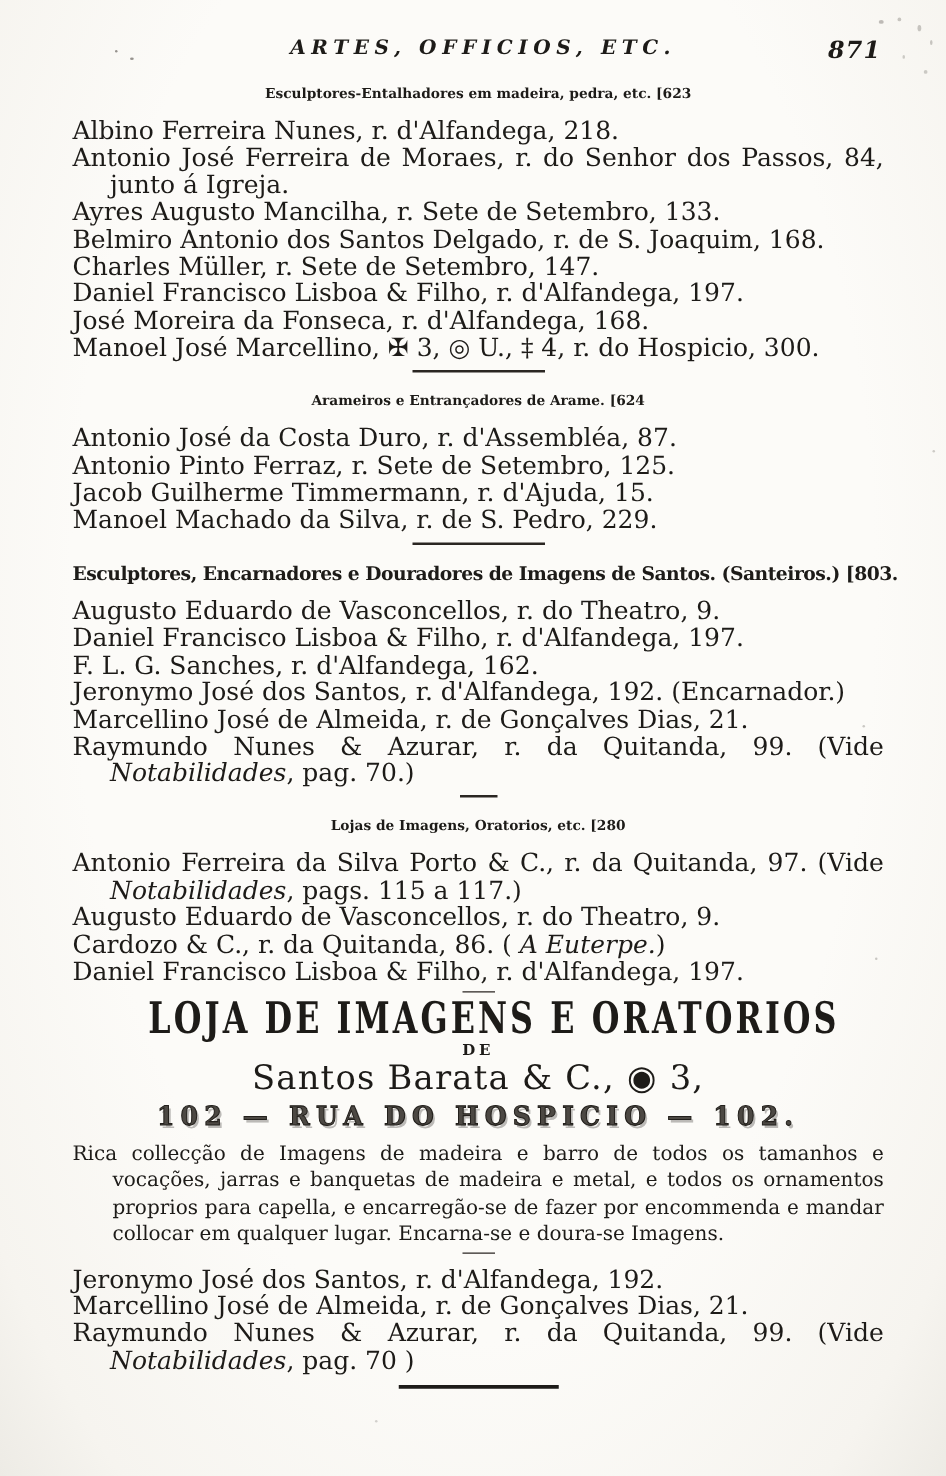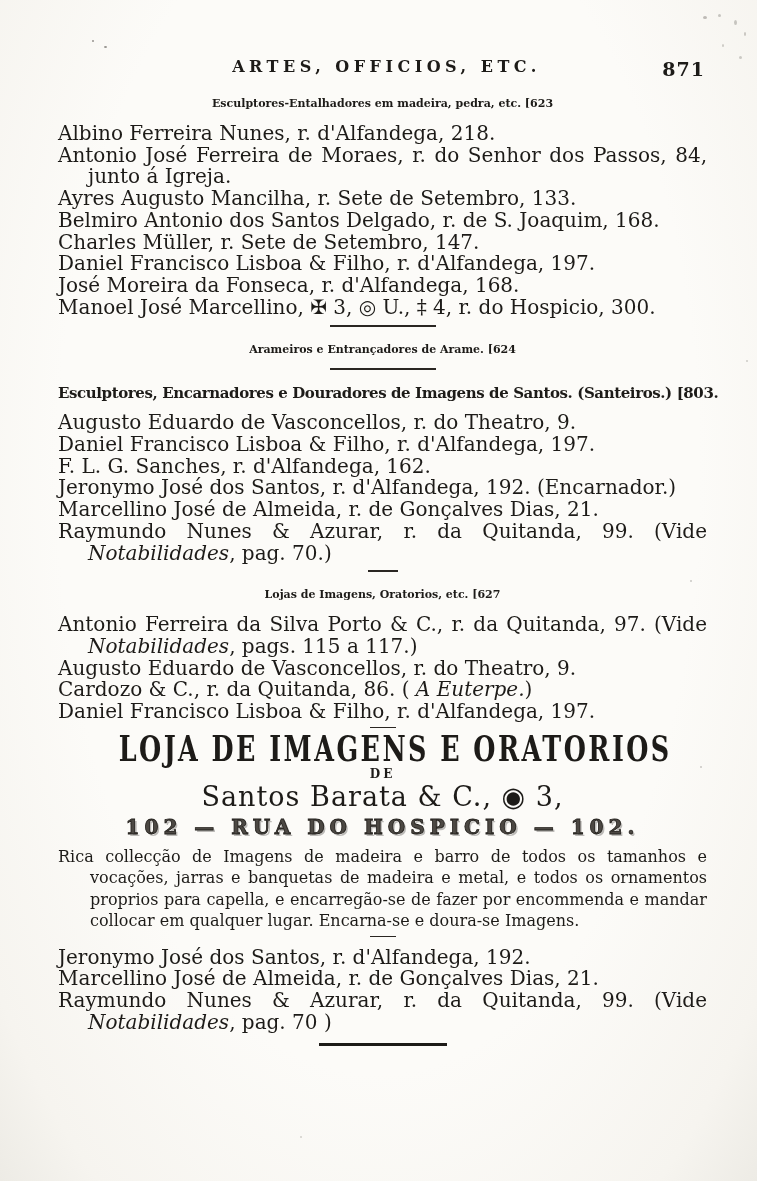--- a/index.html
+++ b/index.html
@@ -12,21 +12,21 @@
     position:relative;
     width:757px;height:1181px;
     background:
       radial-gradient(ellipse at 50% 40%, #fcfbf8 60%, #f6f4ef 88%, #edebe5 100%);
     color:#1d1b18;
     overflow:hidden;
   }
   
   .running-head{
     position:relative;
-    margin-top:57px;height:24px;
+    margin-top:28px;height:24px;font-style:italic;
   }
   .head-title{
     display:block;text-align:center;
     font-weight:bold;font-size:16px;letter-spacing:4.5px;
     transform:translateX(8px);
   }
   .page-number{
     position:absolute;top:1px;right:52px;
     font-weight:bold;font-size:19px;letter-spacing:1px;
   }
@@ -117,34 +117,40 @@
       <li>Ayres Augusto Mancilha, r. Sete de Setembro, 133.</li>
       <li>Belmiro Antonio dos Santos Delgado, r. de S. Joaquim, 168.</li>
       <li>Charles Müller, r. Sete de Setembro, 147.</li>
       <li>Daniel Francisco Lisboa &amp; Filho, r. d'Alfandega, 197.</li>
       <li>José Moreira da Fonseca, r. d'Alfandega, 168.</li>
       <li>Manoel José Marcellino, ✠ 3, ◎ U., ‡ 4, r. do Hospicio, 300.</li>
     </ul>
     <div class="rule"></div>
 
     <h2 class="sec-heading">Arameiros e Entrançadores de Arame. [624</h2>
+    <ul class="entries">
+      <li>Antonio José da Costa Duro, r. d'Assembléa, 87.</li>
+      <li>Antonio Pinto Ferraz, r. Sete de Setembro, 125.</li>
+      <li>Jacob Guilherme Timmermann, r. d'Ajuda, 15.</li>
+      <li>Manoel Machado da Silva, r. de S. Pedro, 229.</li>
+    </ul>
     <div class="rule"></div>
 
     <h2 class="sec-heading tight">Esculptores, Encarnadores e Douradores de Imagens de Santos. (Santeiros.) [803.</h2>
     <ul class="entries">
       <li>Augusto Eduardo de Vasconcellos, r. do Theatro, 9.</li>
       <li>Daniel Francisco Lisboa &amp; Filho, r. d'Alfandega, 197.</li>
       <li>F. L. G. Sanches, r. d'Alfandega, 162.</li>
       <li>Jeronymo José dos Santos, r. d'Alfandega, 192. (Encarnador.)</li>
       <li>Marcellino José de Almeida, r. de Gonçalves Dias, 21.</li>
       <li><span>Raymundo Nunes &amp; Azurar, r. da Quitanda, 99. (Vide </span><span class="it">Notabilidades</span><span>, pag. 70.)</span></li>
     </ul>
     <div class="rule small"></div>
 
-    <h2 class="sec-heading">Lojas de Imagens, Oratorios, etc. [627</h2>
+    <h2 class="sec-heading">Lojas de Imagens, Oratorios, etc. [280</h2>
     <ul class="entries">
       <li><span>Antonio Ferreira da Silva Porto &amp; C., r. da Quitanda, 97. (Vide </span><span class="it">Notabilidades</span><span>, pags. 115 a 117.)</span></li>
       <li>Augusto Eduardo de Vasconcellos, r. do Theatro, 9.</li>
       <li><span>Cardozo &amp; C., r. da Quitanda, 86. ( </span><span class="it">A Euterpe.</span><span>)</span></li>
       <li>Daniel Francisco Lisboa &amp; Filho, r. d'Alfandega, 197.</li>
     </ul>
     <div class="rule tiny"></div>
 
     <div class="advert">
       <span class="ad-title">LOJA DE IMAGENS E ORATORIOS</span>

